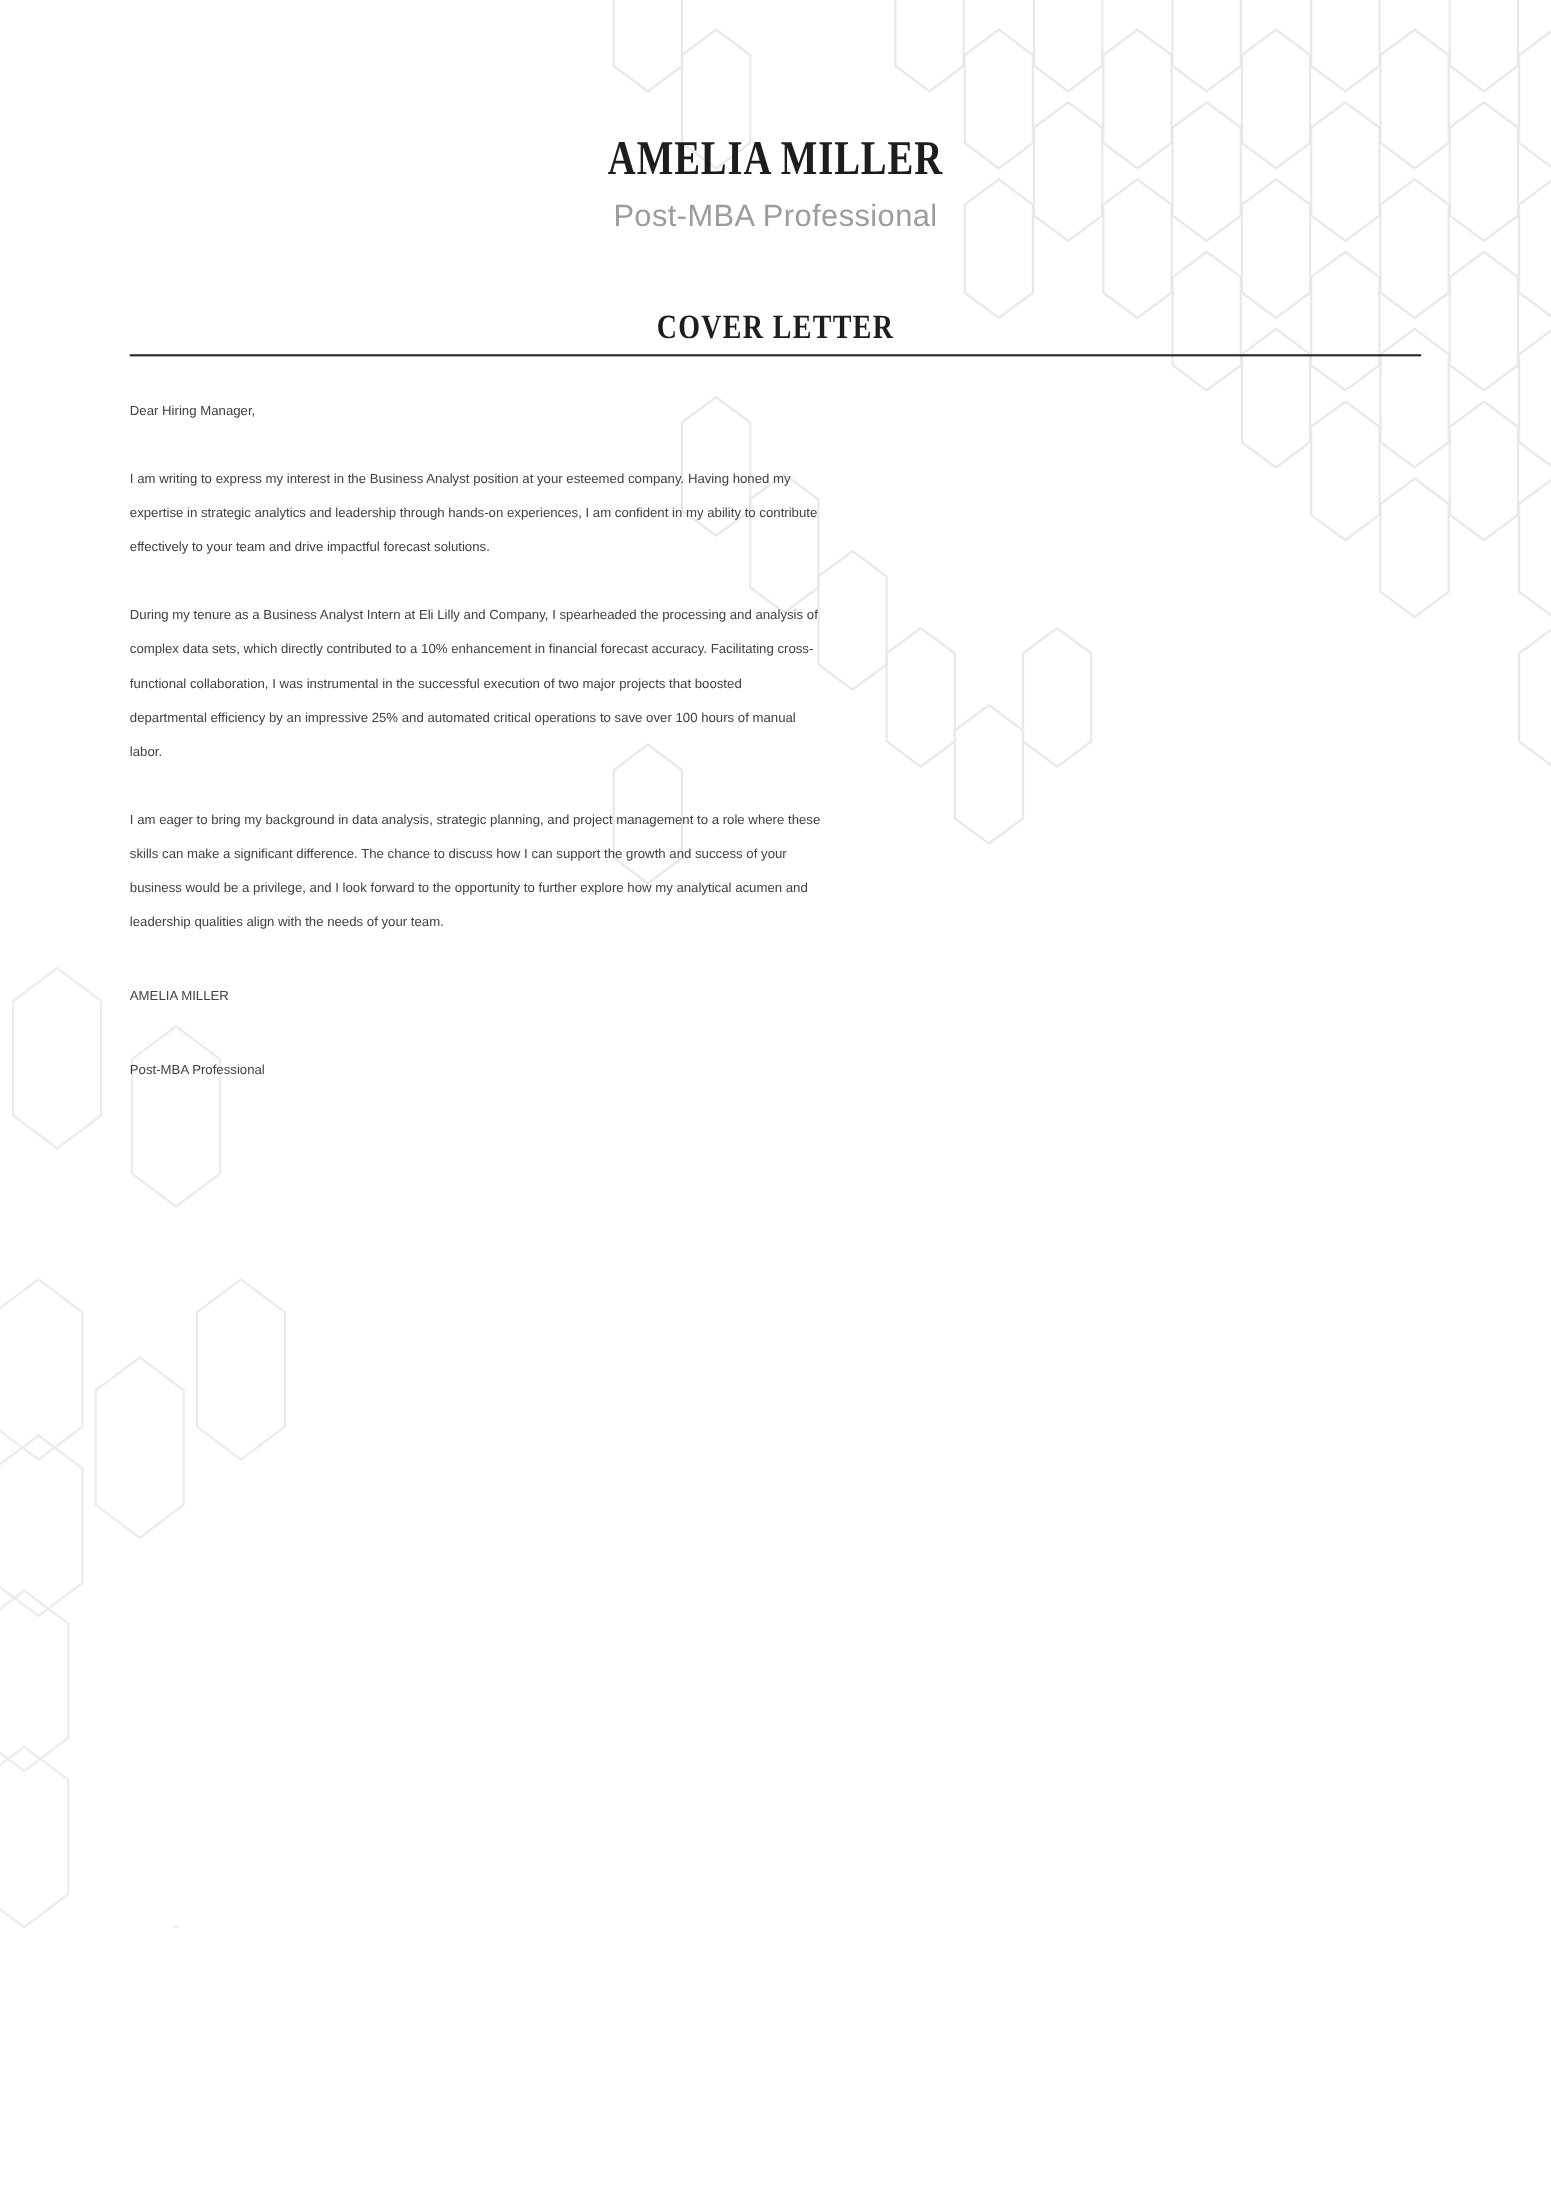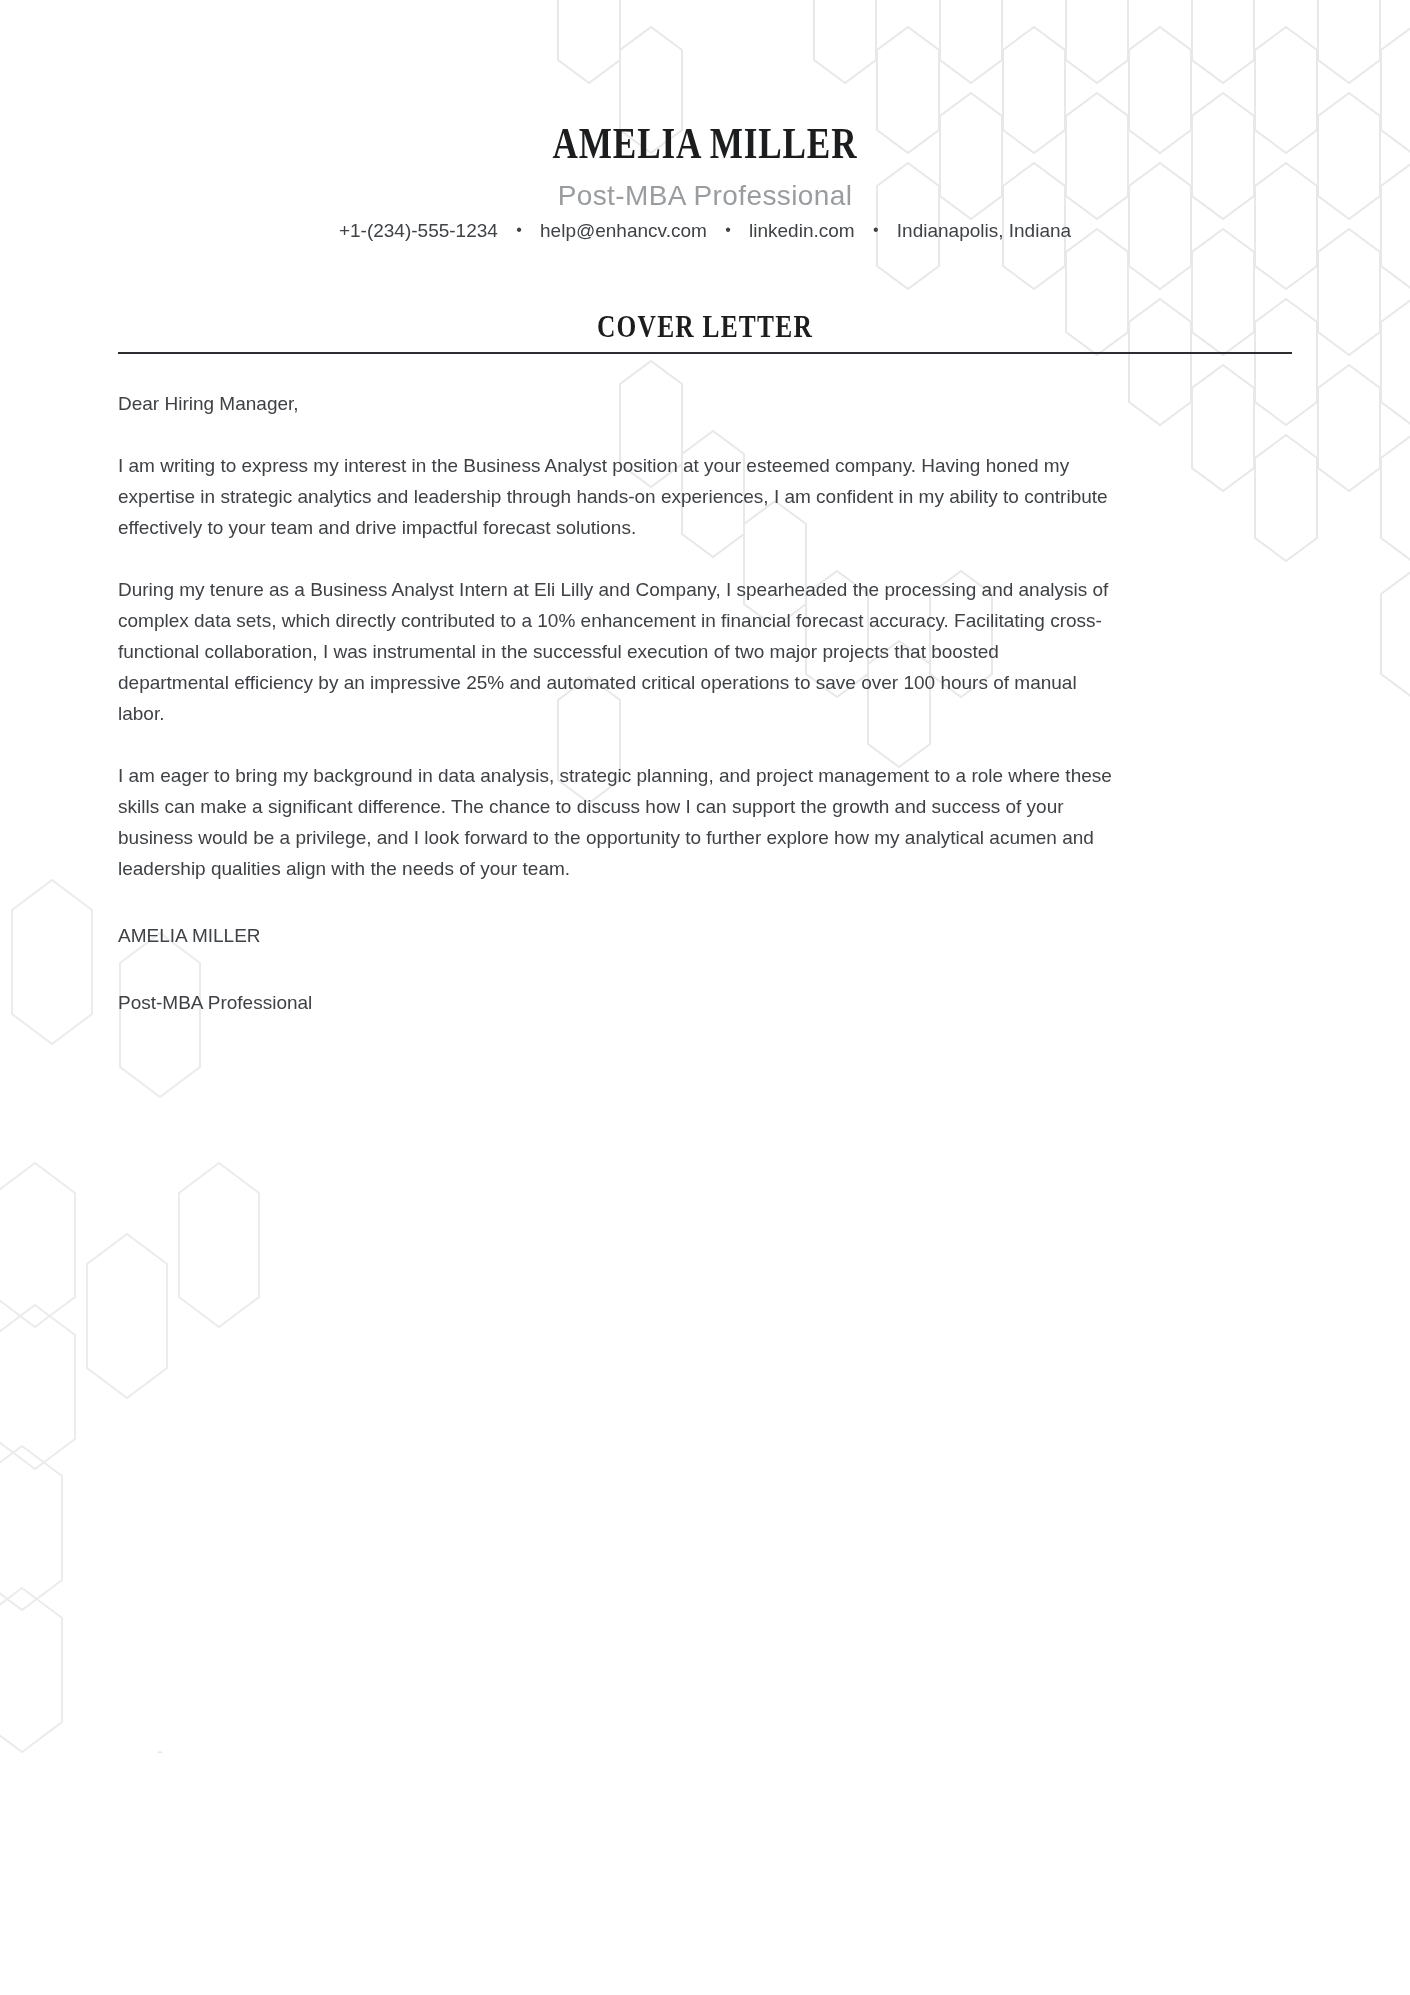--- a/index.html
+++ b/index.html
@@ -18,21 +18,21 @@
   .contact-line .dot{display:inline-block;margin:0 13px;font-size:16px;color:#3f4246;
                      transform:translateY(-2px);}
 
   
   .section-heading{margin:68px 0 0;text-align:center;font-family:"Liberation Serif",serif;
                    font-weight:700;font-size:31px;line-height:34px;color:#1c1d1f;
                    letter-spacing:1.5px;transform:scaleX(.82);transform-origin:50% 50%;}
   .heading-rule{margin:8px 118px 0;border:none;border-top:2px solid #2b2d30;height:0;}
 
   
-  .letter-body{margin:34px 118px 0;font-size:19px;line-height:31px;color:#3e4145;}
+  .letter-body{margin:34px 118px 0;font-size:12px;line-height:31px;color:#3e4145;}
   .letter-body p{margin:31px 0 0;white-space:pre-line;}
   .letter-body p.salutation{margin-top:0;}
   .letter-body p.closing,.letter-body p.sig-name,.letter-body p.sig-title{margin-top:36px;}
 
   
   .footer-site{position:absolute;left:113px;top:1884px;font-size:16px;color:#4b4e52;
                text-decoration:none;z-index:1;text-align:right;}
   .powered-by{position:absolute;right:127px;top:1876px;display:flex;align-items:flex-end;
               gap:14px;z-index:1;cursor:pointer;}
   .powered-by .label{font-size:16px;color:#4d5054;}
@@ -101,29 +101,20 @@
 
     <use href="#hx" x="160" y="1815"></use>
       <use href="#hx" x="222" y="1822"></use>
   </svg>
 
   <div class="content">
 
     <header class="letter-header">
       <h1 class="person-name">AMELIA MILLER</h1>
       <div class="person-title">Post-MBA Professional</div>
-      <div class="contact-line">
-        <span>+1-(234)-555-1234</span>
-        <span class="dot">•</span>
-        <span>help@enhancv.com</span>
-        <span class="dot">•</span>
-        <span>linkedin.com</span>
-        <span class="dot">•</span>
-        <span>Indianapolis, Indiana</span>
-      </div>
     </header>
 
     <h2 class="section-heading">COVER LETTER</h2>
     <hr class="heading-rule">
 
     <main class="letter-body">
       <p class="salutation">Dear Hiring Manager,</p>
       <p>I am writing to express my interest in the Business Analyst position at your esteemed company. Having honed my
 expertise in strategic analytics and leadership through hands-on experiences, I am confident in my ability to contribute
 effectively to your team and drive impactful forecast solutions.</p>

